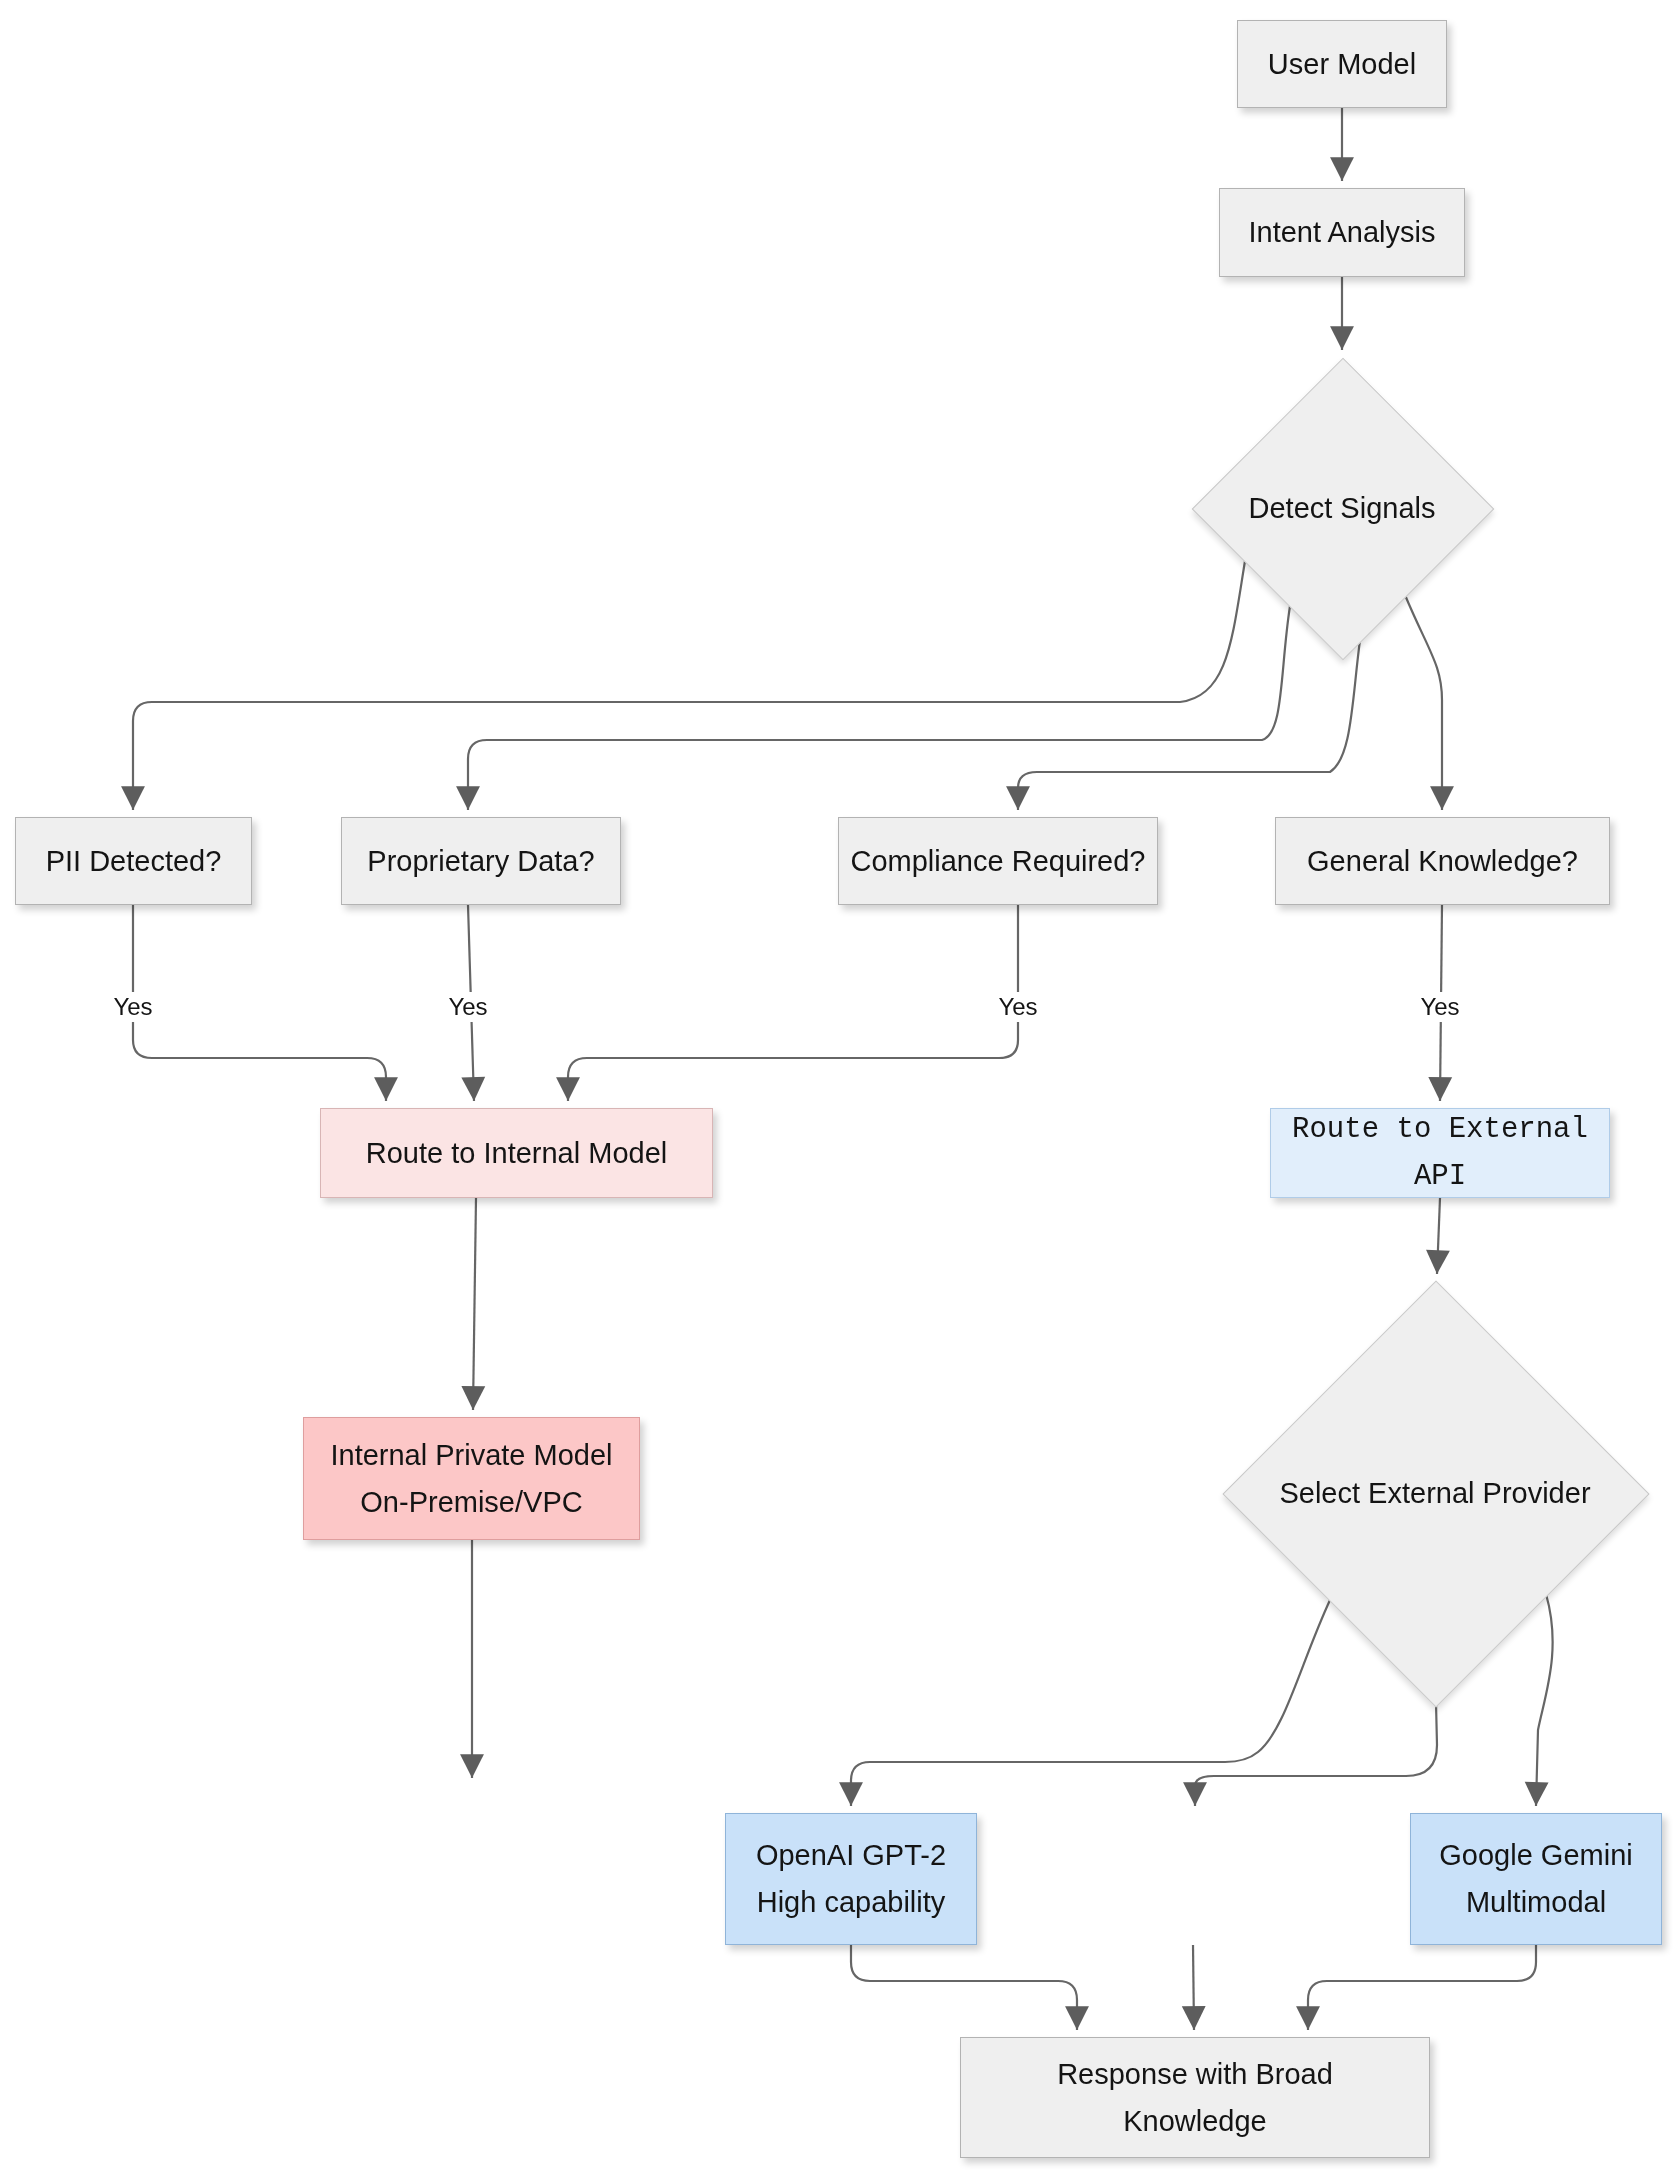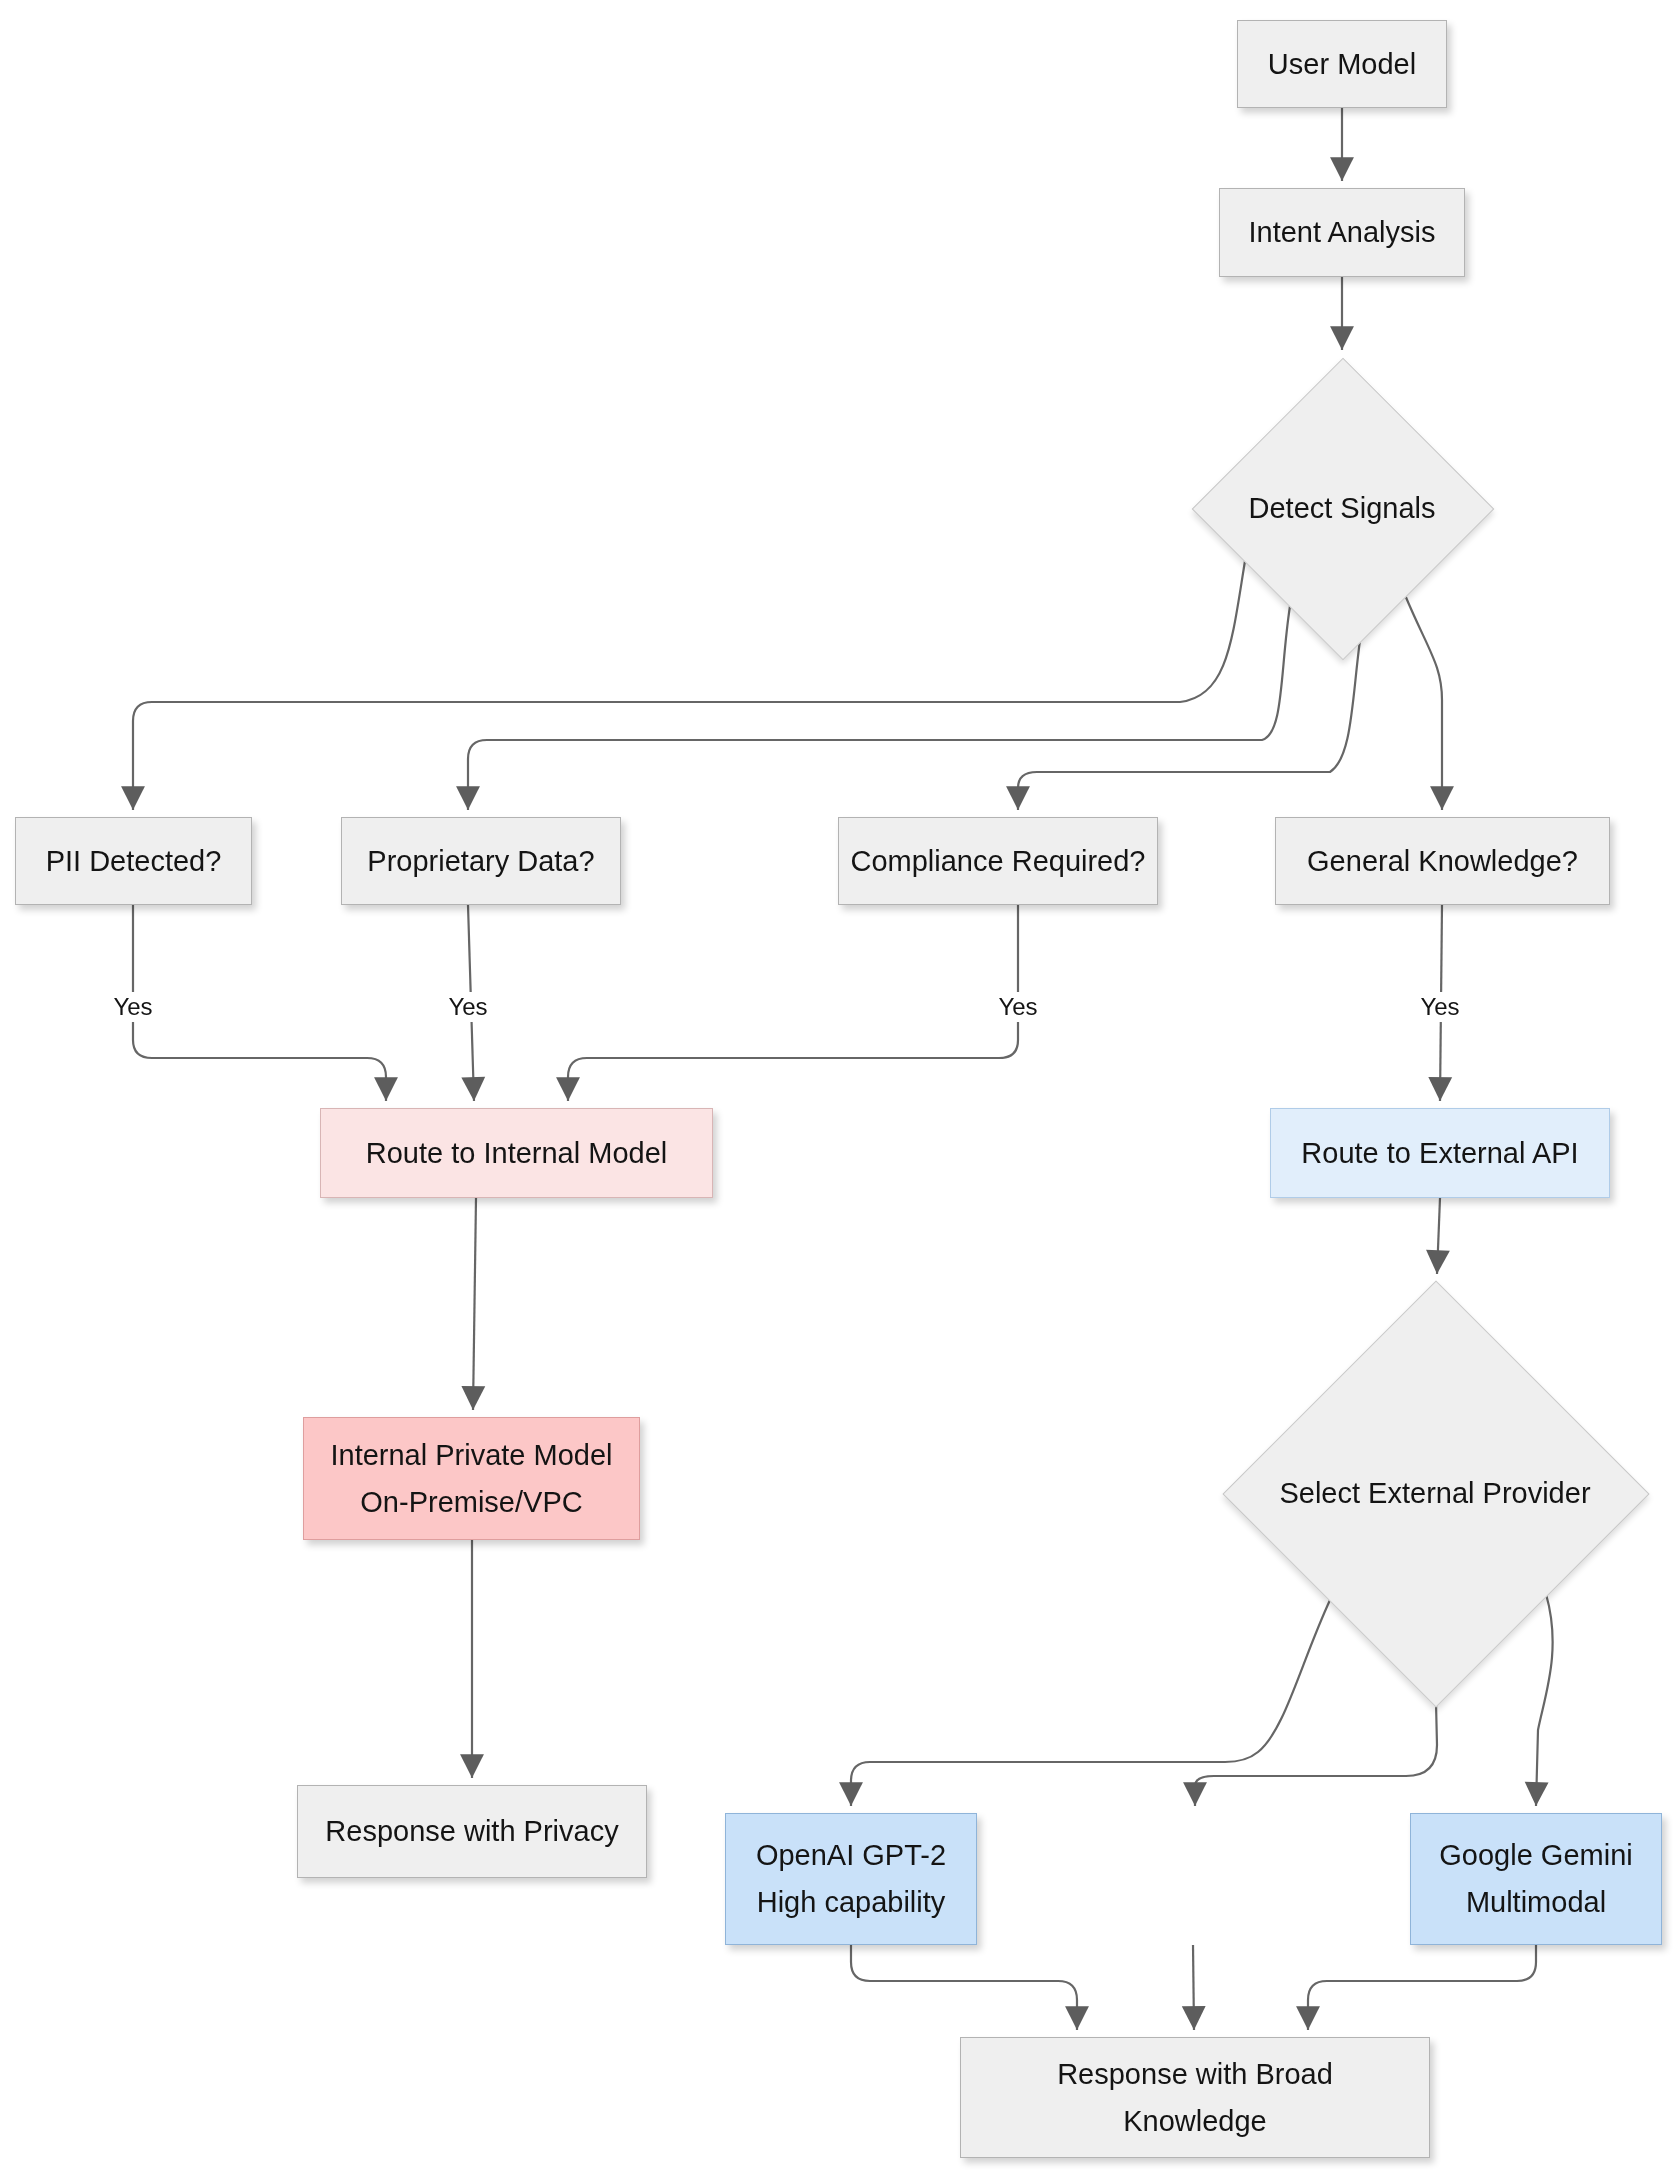--- a/index.html
+++ b/index.html
@@ -22,21 +22,21 @@
   .node{
     position:absolute;display:flex;align-items:center;justify-content:center;
     text-align:center;font-size:29px;line-height:47px;
     background:var(--node_fill_gray);border:1.6px solid var(--node_border_gray);
     box-shadow:4px 5px 7px rgba(0,0,0,0.18);
     box-sizing:border-box;
   }
   .node .lines span{display:block;}
   .pink-light{background:var(--pink_light_fill);border-color:var(--pink_light_border);}
   .pink{background:var(--pink_fill);border-color:var(--pink_border);}
-  .blue-light{background:var(--blue_light_fill);border-color:var(--blue_light_border);}
+  .blue-light{background:var(--blue_light_fill);border-color:var(--blue_light_border);font-family:Liberation Mono, monospace;}
   .blue{background:var(--blue_fill);border-color:var(--blue_border);}
   .diamond{
     position:absolute;transform:rotate(45deg);
     background:var(--node_fill_gray);border:1.6px solid #c6c6c6;
     box-shadow:3px 3px 6px rgba(0,0,0,0.14);
   }
   .diamond-label{
     position:absolute;display:flex;align-items:center;justify-content:center;
     font-size:29px;text-align:center;pointer-events:none;
   }
@@ -107,21 +107,20 @@
 
   <div class="node blue-light" style="left:1270px;top:1108px;width:340px;height:90px;">Route to External API</div>
 
   <div class="node pink" style="left:303px;top:1417px;width:337px;height:123px;">
     <div class="lines">
       <span>Internal Private Model</span>
       <span>On-Premise/VPC</span>
     </div>
   </div>
 
-  <div class="node" style="left:297px;top:1785px;width:350px;height:93px;">Response with Privacy</div>
 
   <div class="diamond" style="left:1285px;top:1343px;width:300px;height:300px;"></div>
   <div class="diamond-label" style="left:1235px;top:1463px;width:400px;height:60px;">Select External Provider</div>
 
   <div class="node blue" style="left:725px;top:1813px;width:252px;height:132px;">
     <div class="lines">
       <span>OpenAI GPT-2</span>
       <span>High capability</span>
     </div>
   </div>

